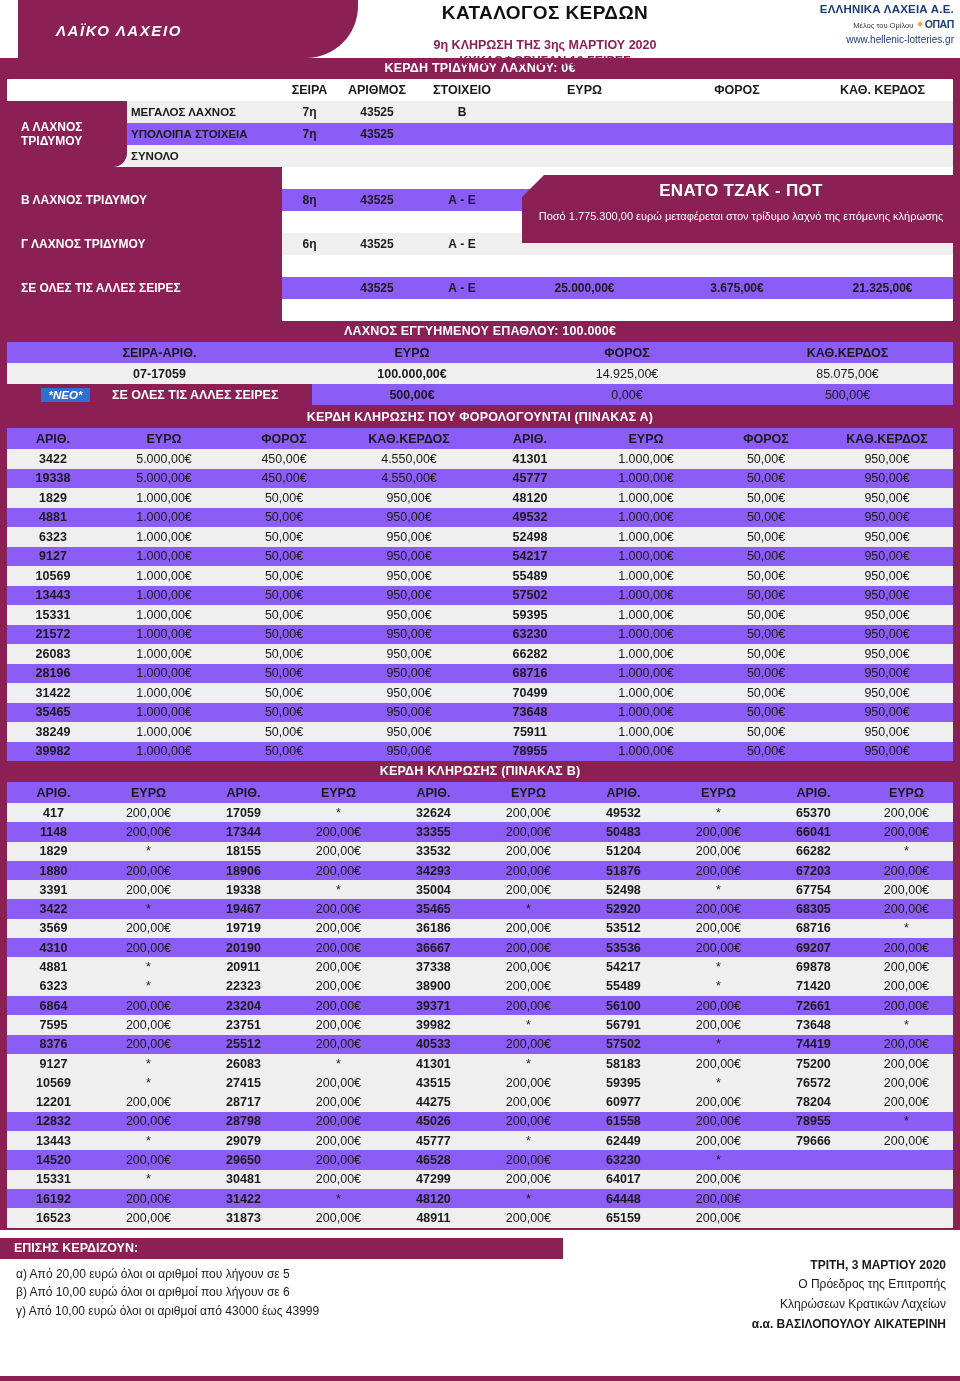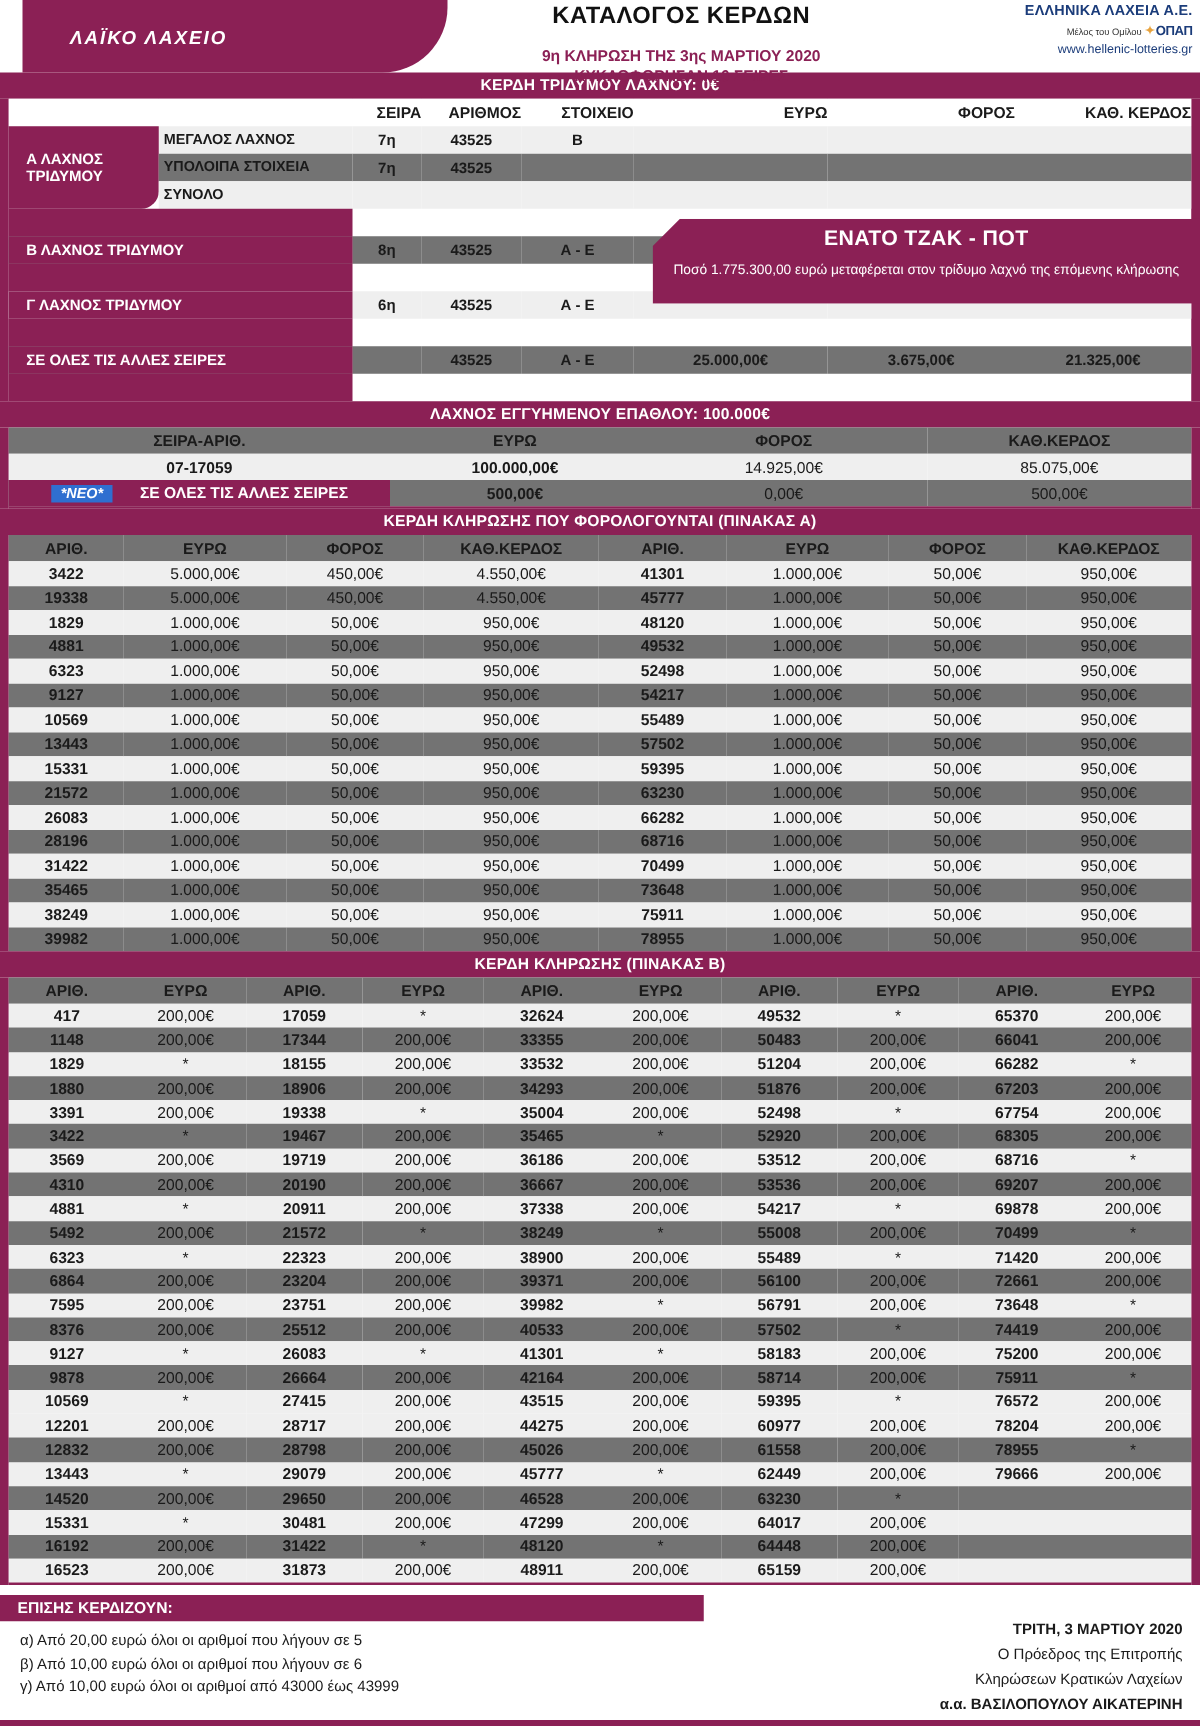--- a/index.html
+++ b/index.html
@@ -48,23 +48,23 @@
   .outer {
     border-left:7px solid #8b2055; border-right:7px solid #8b2055;
   }
 
   table { border-collapse:collapse; width:100%; }
   td, th { font-size:12px; padding:0; }
 
   
   .trip { width:100%; table-layout:fixed; }
   .trip td { height:22px; vertical-align:middle; }
-  .trip .hdr td { font-weight:bold; font-size:12.5px; text-align:right; background:#fff; height:22px;}
+  .trip .hdr td { font-weight:bold; font-size:12.5px; text-align:center; background:#fff; height:22px;}
   .zebra-a { background:#efefef; }
-  .zebra-b { background:#737373; }
+  .zebra-b { background:#8b5cf6; }
   .lbl-magenta {
     background:#8b2055; color:#fff; font-weight:bold; font-size:12px;
     padding-left:14px;
   }
   .lbl-plain { font-weight:bold; font-size:11.5px; color:#1a1a1a; padding-left:4px;}
   .ctr { text-align:center; font-weight:bold; }
 
   .cornerbox {
     position:absolute; left:515px; top:96px; width:438px; height:68px;
     background:#8b2055; color:#fff;
@@ -604,32 +604,20 @@
             <td class="eur">*</td>
             <td class="num">20911</td>
             <td class="eur">200,00€</td>
             <td class="num">37338</td>
             <td class="eur">200,00€</td>
             <td class="num">54217</td>
             <td class="eur">*</td>
             <td class="num">69878</td>
             <td class="eur">200,00€</td>
           </tr>
-          <tr class="zebra-b">
-            <td class="num">5492</td>
-            <td class="eur">200,00€</td>
-            <td class="num">21572</td>
-            <td class="eur">*</td>
-            <td class="num">38249</td>
-            <td class="eur">*</td>
-            <td class="num">55008</td>
-            <td class="eur">200,00€</td>
-            <td class="num">70499</td>
-            <td class="eur">*</td>
-          </tr>
           <tr class="zebra-a">
             <td class="num">6323</td>
             <td class="eur">*</td>
             <td class="num">22323</td>
             <td class="eur">200,00€</td>
             <td class="num">38900</td>
             <td class="eur">200,00€</td>
             <td class="num">55489</td>
             <td class="eur">*</td>
             <td class="num">71420</td>
@@ -675,32 +663,20 @@
             <td class="num">9127</td>
             <td class="eur">*</td>
             <td class="num">26083</td>
             <td class="eur">*</td>
             <td class="num">41301</td>
             <td class="eur">*</td>
             <td class="num">58183</td>
             <td class="eur">200,00€</td>
             <td class="num">75200</td>
             <td class="eur">200,00€</td>
-          </tr>
-          <tr class="zebra-b">
-            <td class="num">9878</td>
-            <td class="eur">200,00€</td>
-            <td class="num">26664</td>
-            <td class="eur">200,00€</td>
-            <td class="num">42164</td>
-            <td class="eur">200,00€</td>
-            <td class="num">58714</td>
-            <td class="eur">200,00€</td>
-            <td class="num">75911</td>
-            <td class="eur">*</td>
           </tr>
           <tr class="zebra-a">
             <td class="num">10569</td>
             <td class="eur">*</td>
             <td class="num">27415</td>
             <td class="eur">200,00€</td>
             <td class="num">43515</td>
             <td class="eur">200,00€</td>
             <td class="num">59395</td>
             <td class="eur">*</td>

